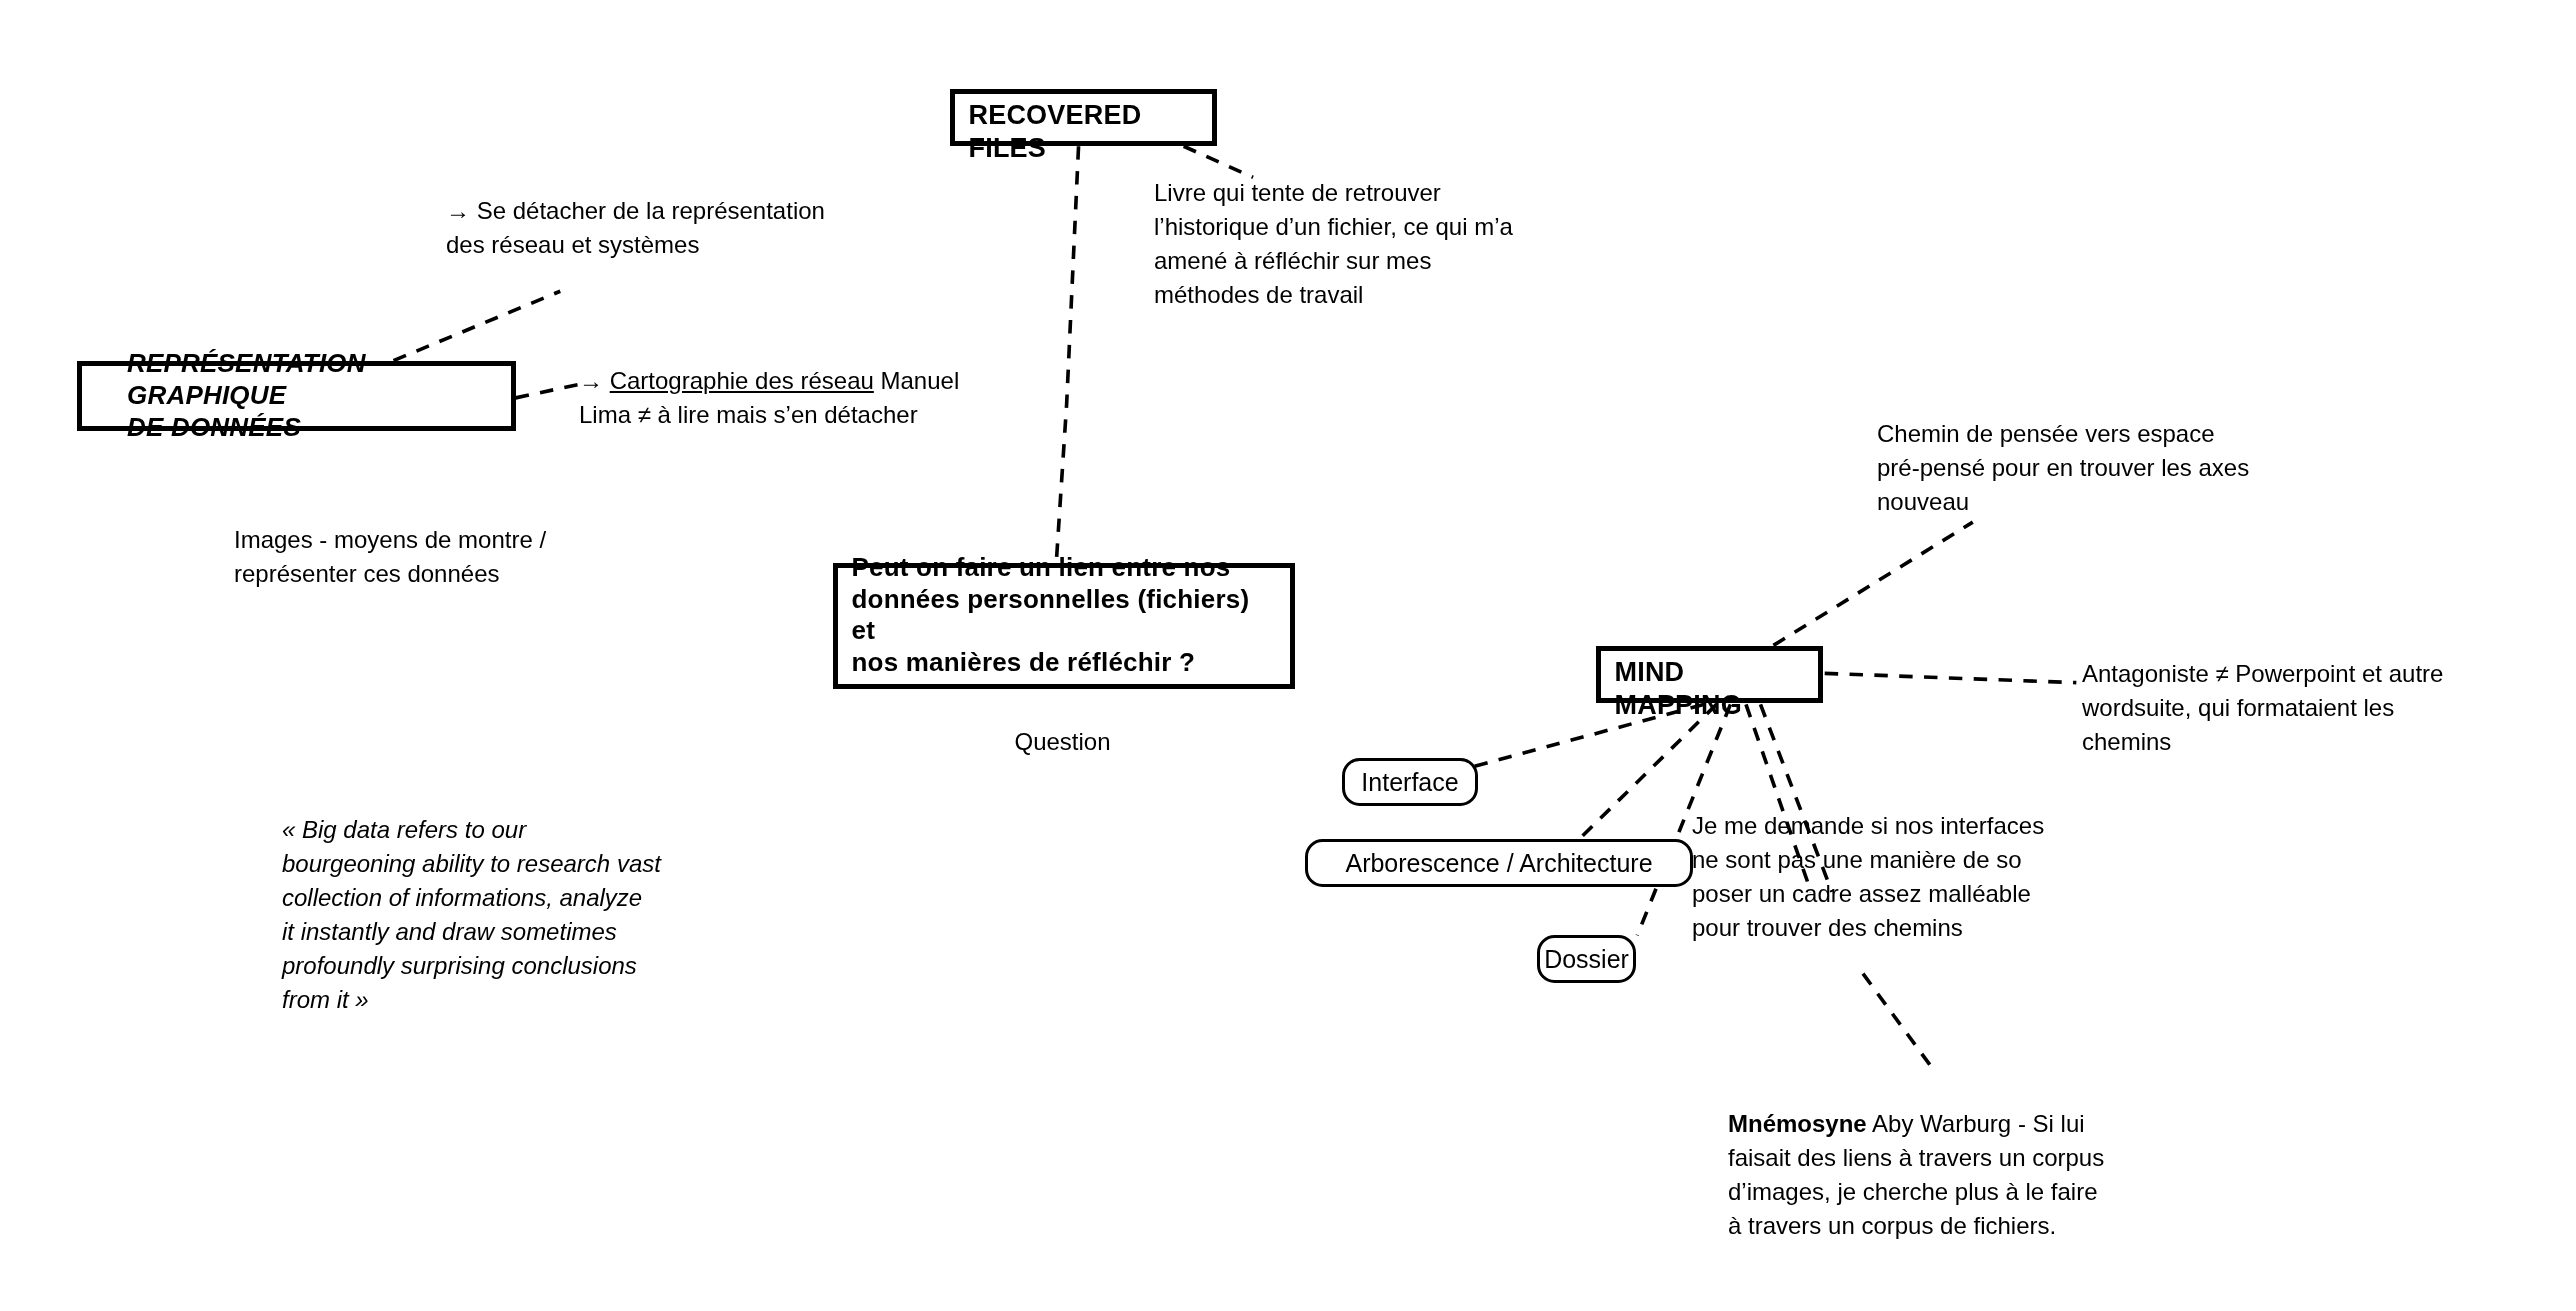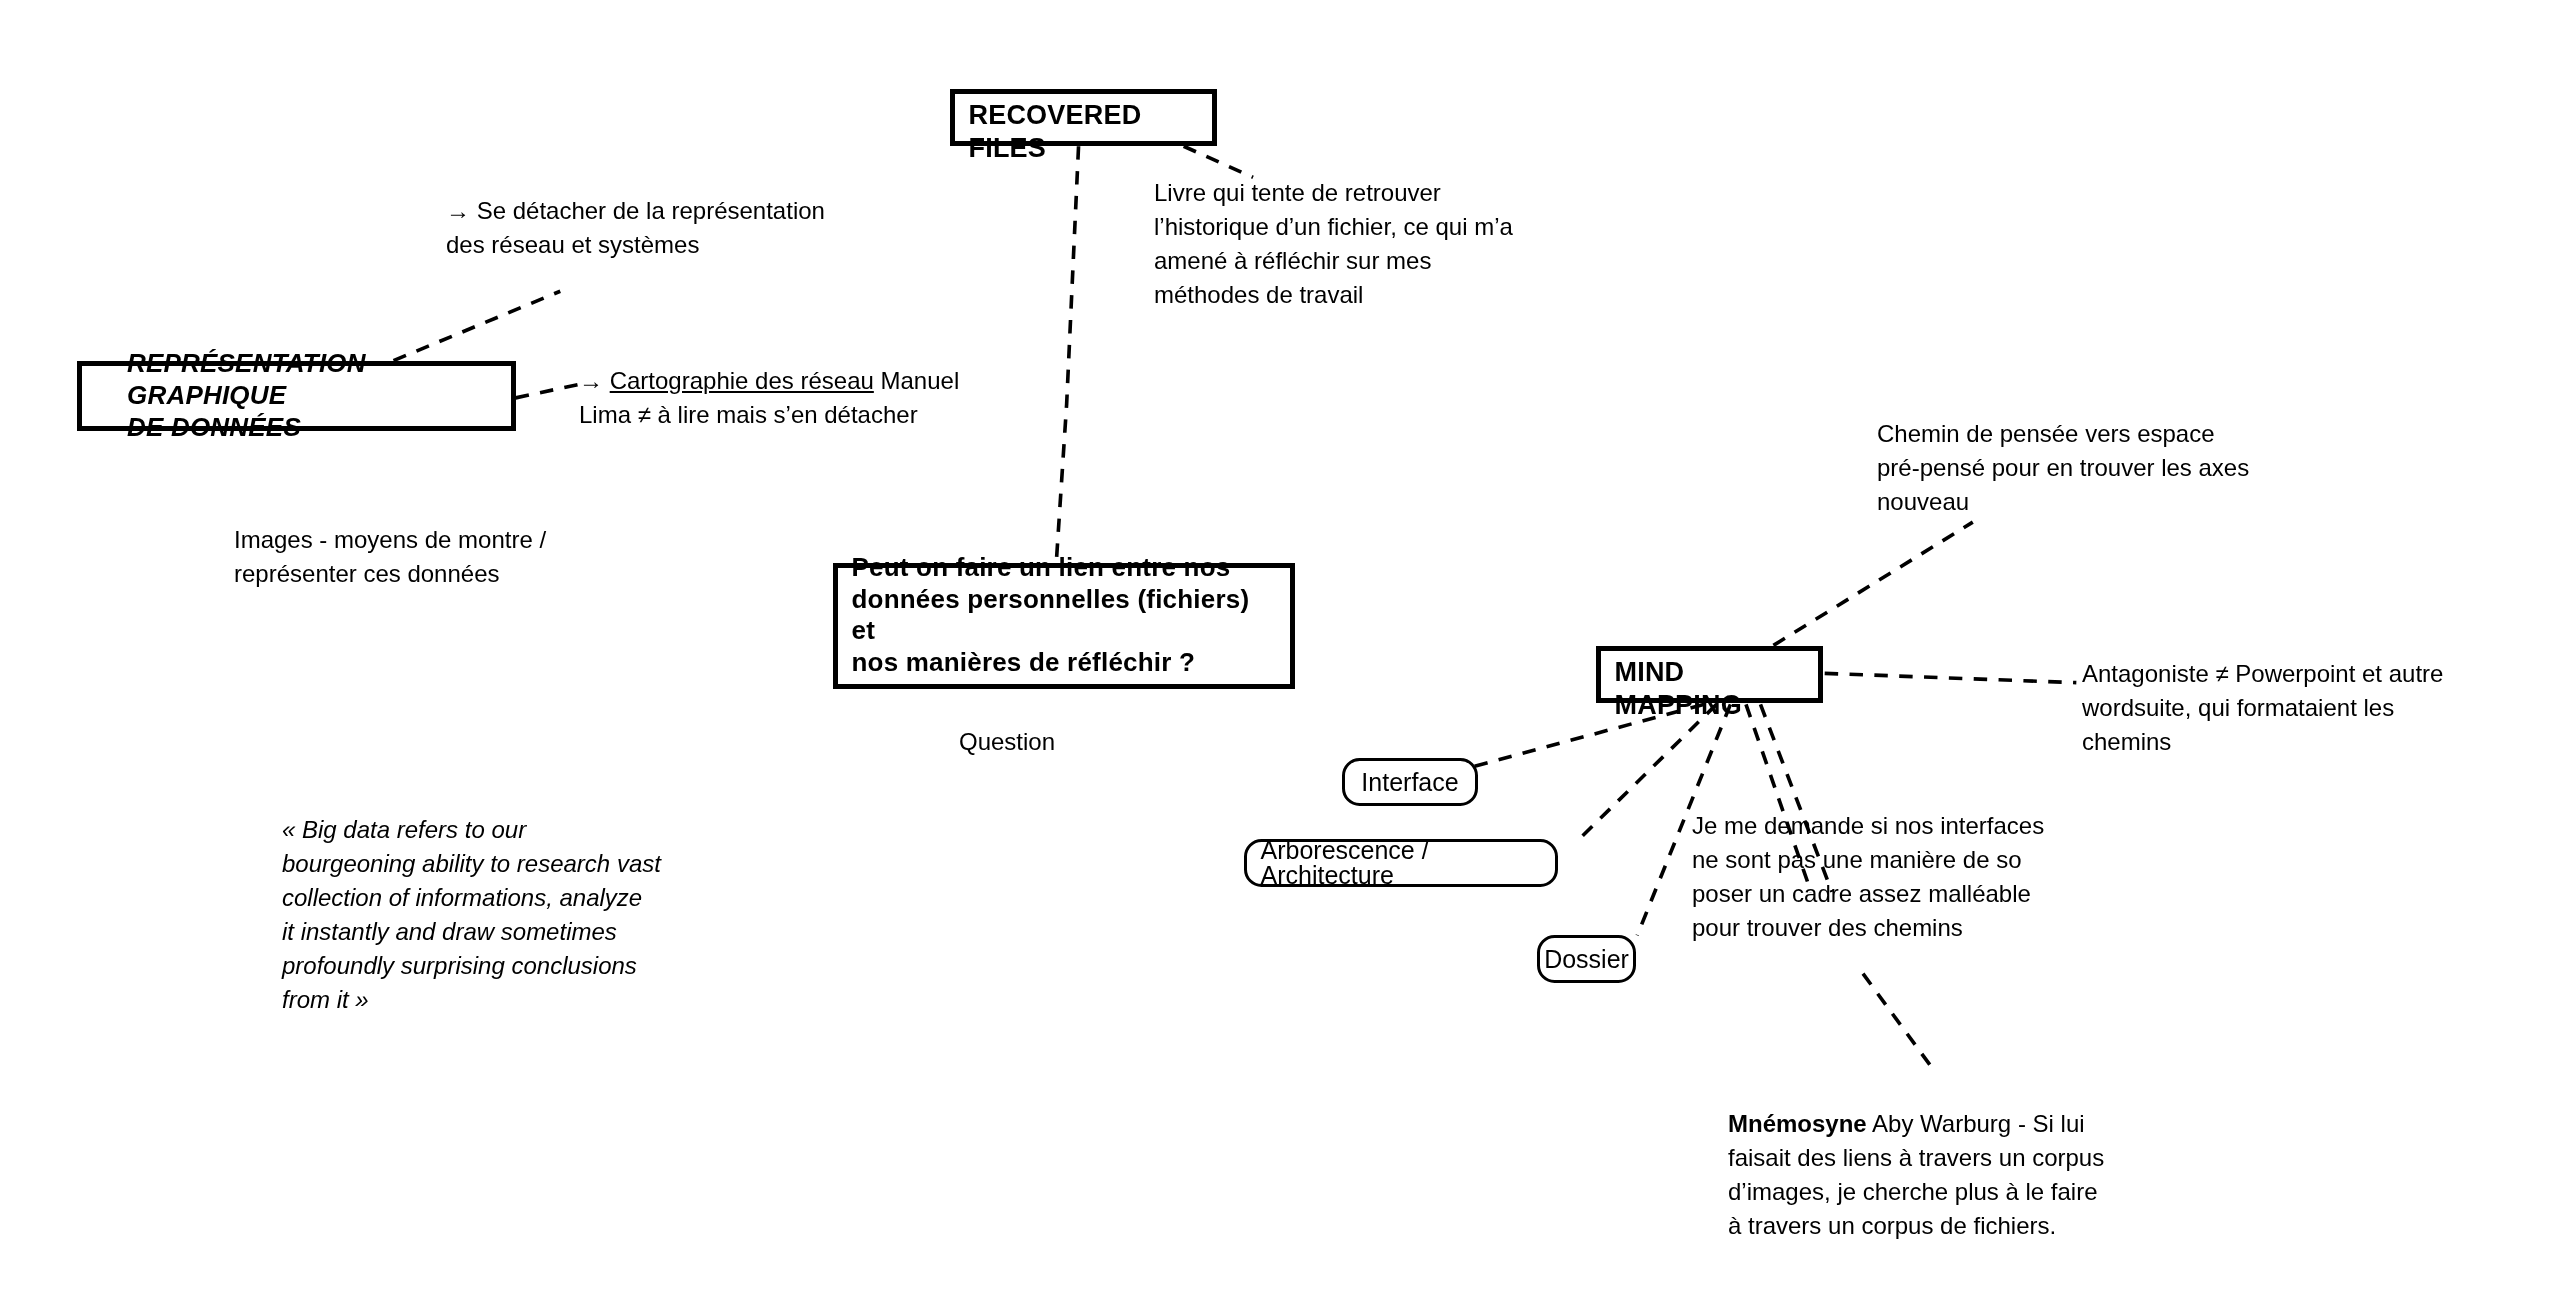--- a/index.html
+++ b/index.html
@@ -61,40 +61,40 @@
     background: #fff;
     display: flex;
     align-items: center;
     justify-content: center;
     padding: 1px 13.5px;
     font-size: 25px;
     line-height: 1;
     box-sizing: border-box;
   }
   #node-interface { left: 1342px; top: 758px; width: 136px; height: 48px; }
-  #node-arborescence { left: 1244px; top: 839px; width: 314px; height: 48px; }
+  #node-arborescence { left: 1305px; top: 839px; width: 388px; height: 48px; }
   #node-dossier { left: 1537px; top: 935px; width: 99px; height: 48px; }
 
   
   .anno {
     position: absolute;
     font-size: 24px;
     line-height: 1.42;
     white-space: pre-line;
   }
   .anno.italic { font-style: italic; }
   .anno .u { text-decoration: underline; }
   .anno .b { font-weight: bold; }
 
   #anno-detacher     { left: 446px;  top: 194px;  width: 456px; }
   #anno-cartographie { left: 579px; top: 330px;  width: 456px; }
   #anno-images       { left: 234px;  top: 523px; width: 394px; }
   #anno-bigdata      { left: 282px;  top: 813px; width: 456px; }
   #anno-livre        { left: 1154px; top: 176px;  width: 425px; }
-  #anno-question-cap { left: 959px; top: 725px; width: 207px; text-align: left; }
+  #anno-question-cap { left: 959px; top: 725px; width: 207px; text-align: center; }
   #anno-chemin       { left: 1877px; top: 417px;  width: 456px; }
   #anno-antagoniste  { left: 2082px; top: 657px; width: 456px; }
   #anno-interfaces   { left: 1692px; top: 809px; width: 414px; }
   #anno-mnemosyne    { left: 1728px; top: 1073px; width: 445px; }
 </style>
 </head>
 <body>
 
 <div id="canvas">
 

